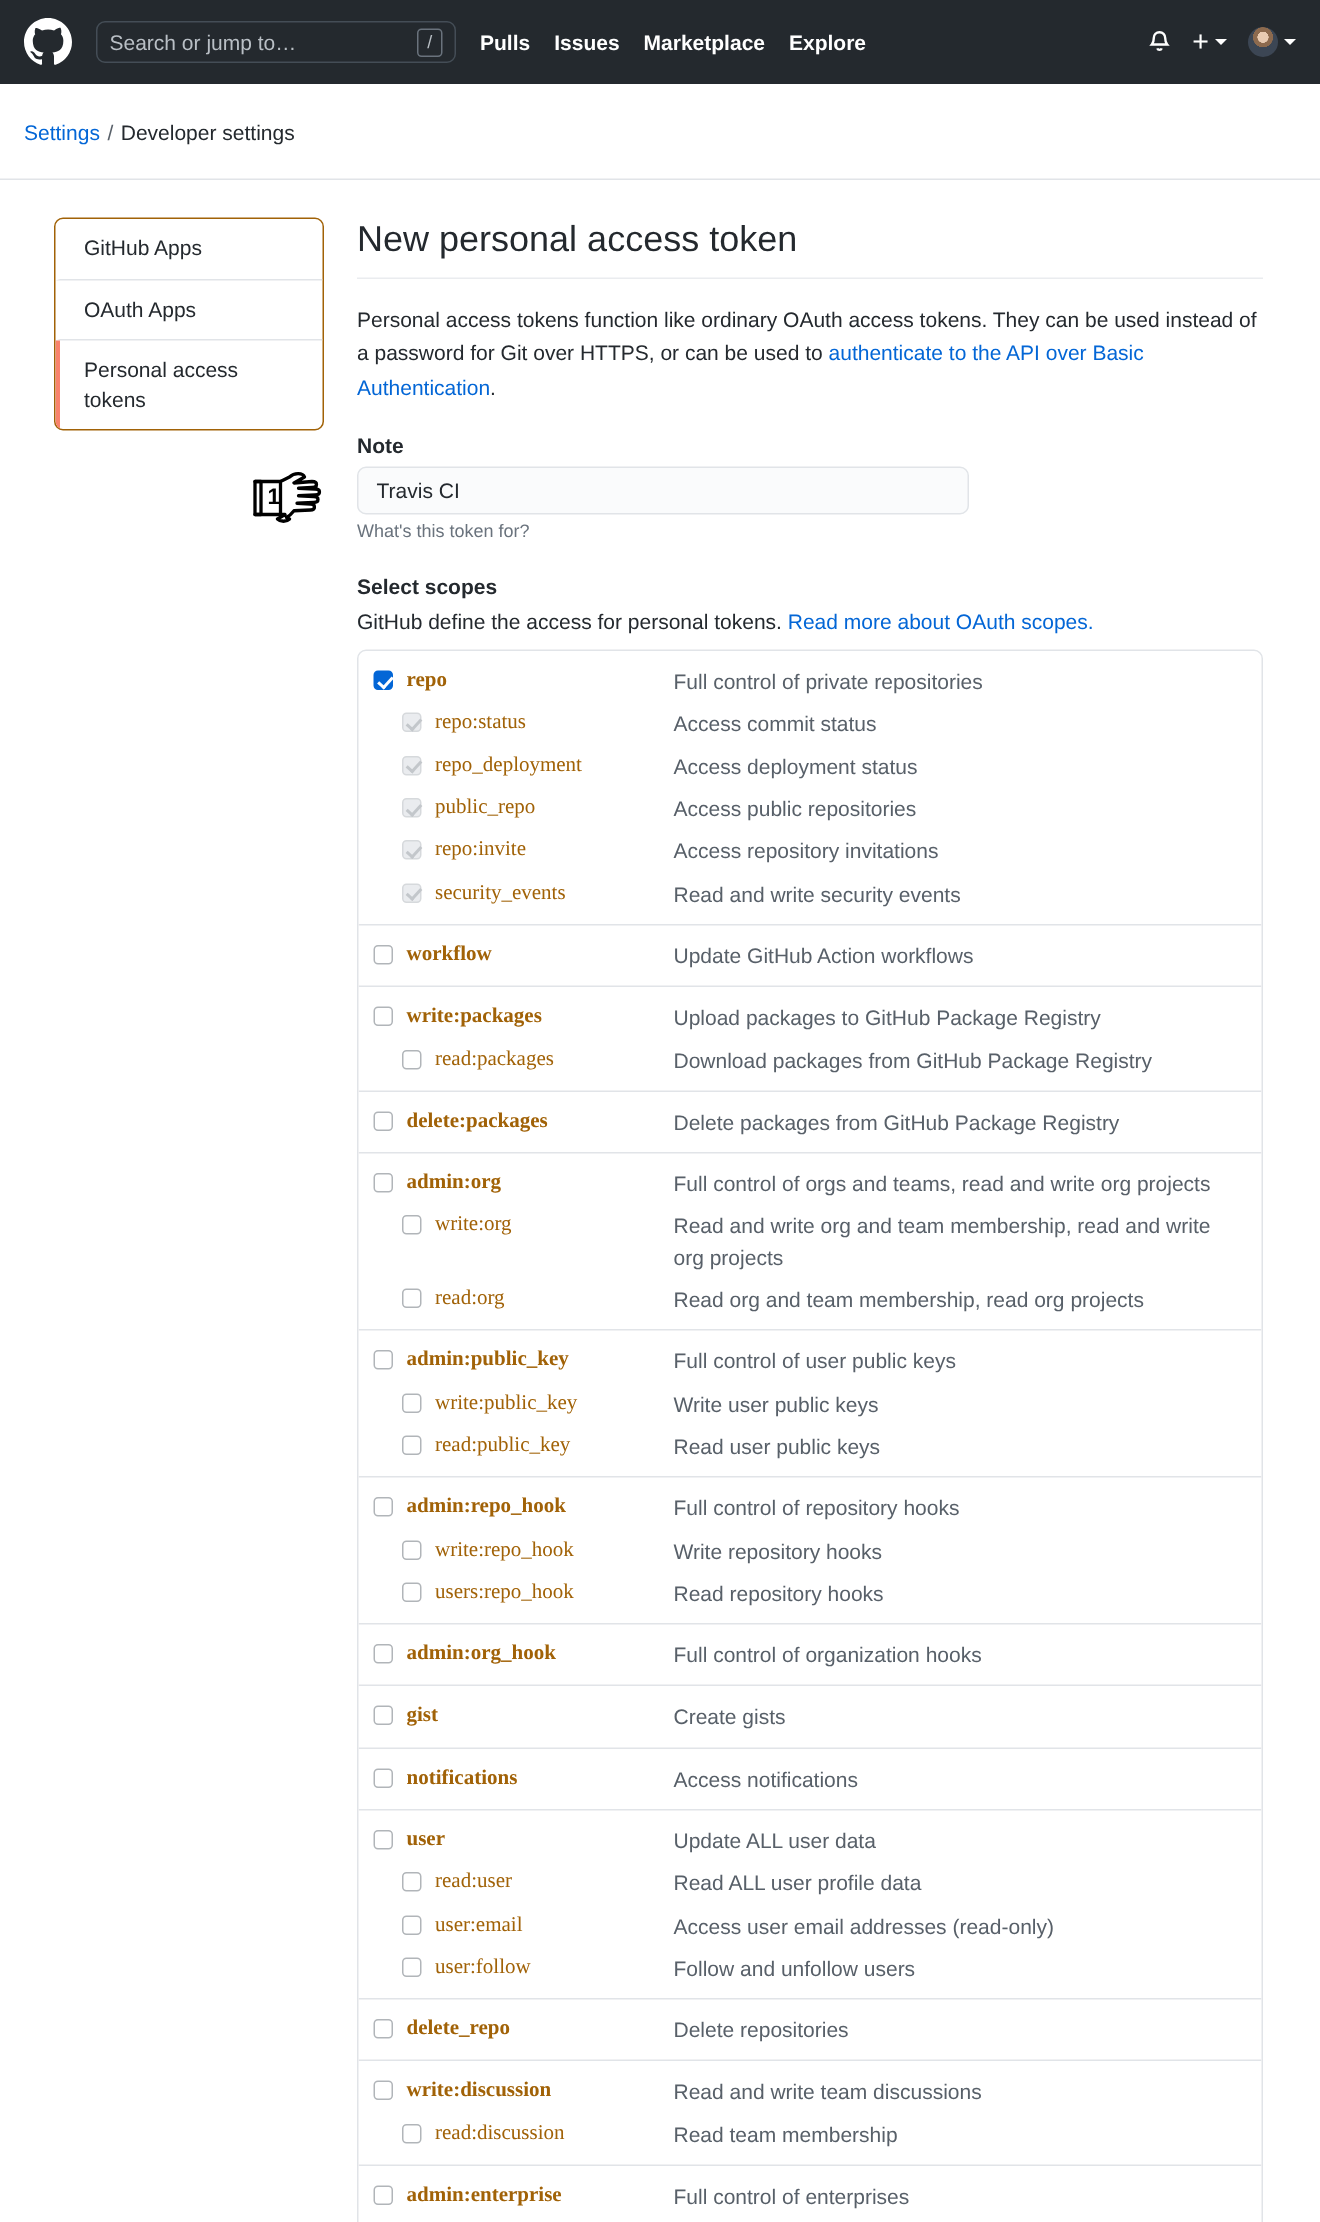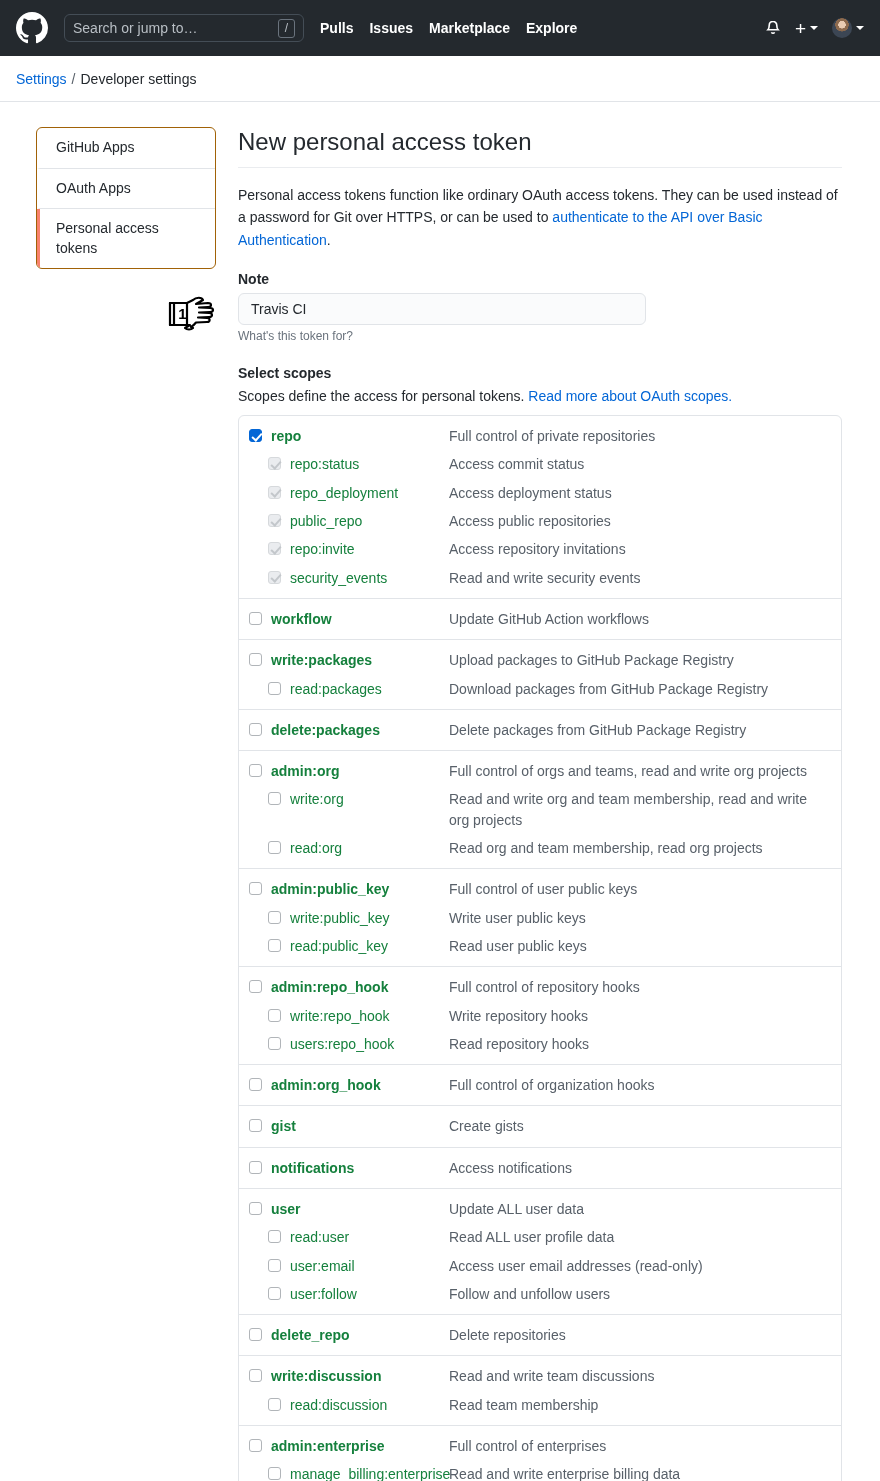--- a/index.html
+++ b/index.html
@@ -56,21 +56,21 @@
     border-top: 4px solid #ffffff;
   }
   .avatar {
     width: 20px; height: 20px; border-radius: 50%;
     background: radial-gradient(circle at 50% 34%, #e9cbb2 0 22%, #8d6a4e 23% 40%, #3c4654 41% 100%);
     overflow: hidden; position: relative;
   }
 
   
   .breadcrumb-bar {
-    height: 46px;
+    height: 64px;
     border-bottom: 1px solid #e1e4e8;
     display: flex; align-items: center;
     padding: 0 16px;
     font-size: 14px;
   }
   .breadcrumb-bar a { color: #0366d6; text-decoration: none; }
   .breadcrumb-sep { color: #586069; margin: 0 5px; }
   .breadcrumb-cur { color: #24292e; }
 
   
@@ -175,21 +175,22 @@
     left: 3.5px; top: 0.5px;
     width: 4px; height: 8px;
     border: solid #c3c7cb;
     border-width: 0 2px 2px 0;
     transform: rotate(42deg);
   }
   .scope-name {
     margin-left: 9px;
     width: 178px;
     flex: none;
-    color: #15803d;
+    color: #a16207;
+    font-family: Liberation Serif, serif;
   }
   .scope-row.parent .scope-name { font-weight: bold; }
   .scope-row.child { padding-left: 29px; }
   .scope-row.child .scope-name { width: 159px; font-weight: 400; }
   .scope-desc { color: #586069; }
 
   
   .annot { position: absolute; width: 54px; height: 44px; }
   .annot svg { width: 100%; height: 100%; display: block; }
   .annot .num {
@@ -274,21 +275,21 @@
           <path d="M7 33 L30 33" fill="none" stroke="#000" stroke-width="2.2" stroke-linecap="round"></path>
           <path d="M30 8 C33 5 39 5 40 8 L33 12 L45 11 C49 11 49 15 45 15 L36 15.5 L47 16 C51 16 51 20 47 20 L36 20.5 L46 21 C50 21 50 25 46 25 L35 25.5 L44 26 C47.5 26 47.5 30 44 30 L33 30.5 C31 33 30 34 28 35 L30 36 C28 38 24 38 22 36 L27 33 L24 33 L24 11 Z" fill="#fff" stroke="#000" stroke-width="2.2" stroke-linejoin="round"></path>
         </svg>
         <span class="num">1</span>
       </div>
     </div>
     <div class="help-text">What's this token for?</div>
 
     <div class="section-title">Select scopes</div>
     <div class="scopes-intro">
-      <span>Scopes define the access for personal tokens. </span><a href="#">Read more about OAuth scopes.</a>
+      <span>GitHub define the access for personal tokens. </span><a href="#">Read more about OAuth scopes.</a>
     </div>
 
     <div class="scopes rel" id="scopes-list">
 
     <div class="scope-group">
           <div class="scope-row parent">
             <span class="cb checked"></span>
             <span class="scope-name">repo</span>
             <span class="scope-desc"><span>Full control of private repositories</span></span>
           </div>

